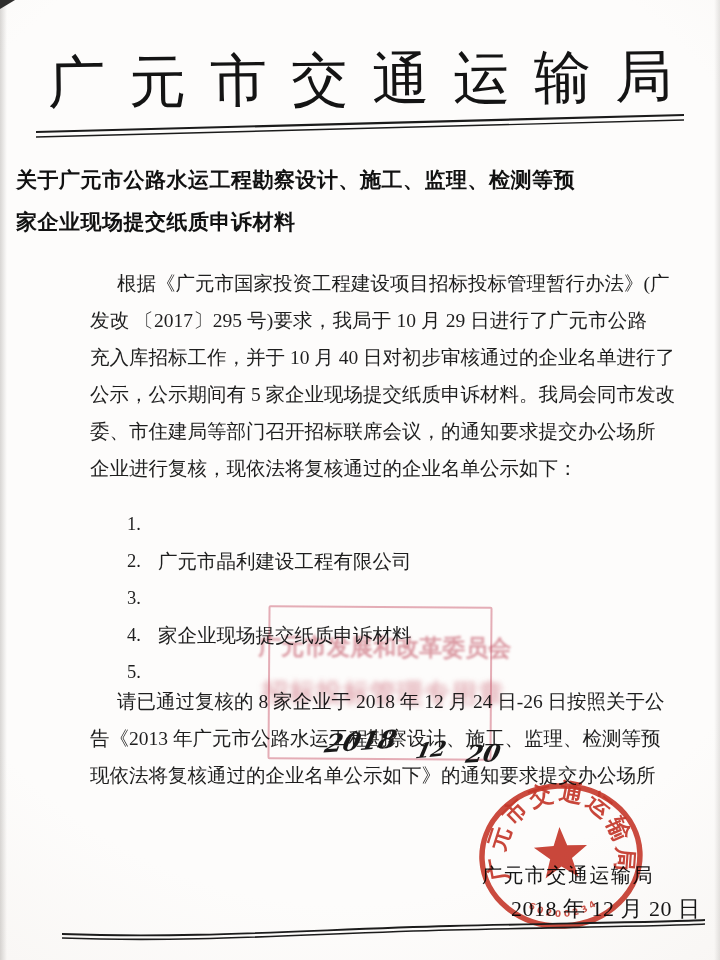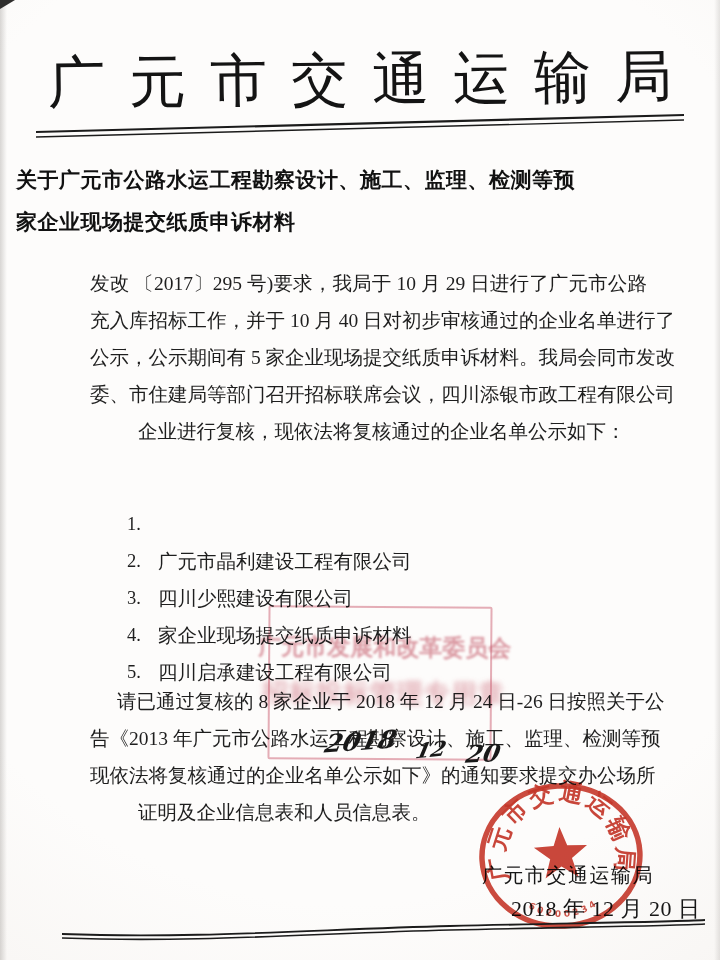--- a/index.html
+++ b/index.html
@@ -27,21 +27,21 @@
     font-weight:700;font-size:21px;color:#111;letter-spacing:.5px;white-space:nowrap;
   }
   .h1{top:166px;} .h2{top:208px;}
   .bodyblock{position:absolute;left:90px;width:557px;}
   .p1{top:265px;} .p2{top:683px;}
   .bline{
     height:37px;line-height:37px;font-size:19.5px;color:#1e1e1e;white-space:nowrap;
     text-align:justify;text-align-last:justify;overflow:visible;
   }
   .bline.ind{padding-left:27px;}
-  .bline.short{text-align-last:left;white-space:normal;margin-left:48px;}
+  .bline.short{text-align-last:left;white-space:normal;}
   .company-list{position:absolute;left:127px;top:506px;width:420px;}
   .company-row{display:flex;height:37px;line-height:37px;font-size:19.5px;color:#1e1e1e;}
   .company-row .num{width:31px;font-size:18.5px;}
   
   .rect-stamp{
     position:absolute;left:268px;top:606px;width:220px;height:150px;
     border:2.5px solid rgba(219,141,155,.7);border-radius:2px;
     mix-blend-mode:multiply;transform:rotate(.4deg);pointer-events:none;
   }
   .rect-stamp .l1{
@@ -81,54 +81,52 @@
 
   <svg class="title-rule" width="656" height="34" viewBox="0 0 656 34">
     <path d="M4,24 L652,7" stroke="#1b1b1b" stroke-width="2.2" fill="none"></path>
     <path d="M4,29 L652,12" stroke="#1b1b1b" stroke-width="1.4" fill="none"></path>
   </svg>
 
   <div class="notice-heading h1">关于广元市公路水运工程勘察设计、施工、监理、检测等预</div>
   <div class="notice-heading h2">家企业现场提交纸质申诉材料</div>
 
   <div class="bodyblock p1">
+    <div class="bline ind">根据《广元市国家投资工程建设项目招标投标管理暂行办法》(广</div>
     <div class="bline">发改 〔2017〕295 号)要求，我局于 10 月 29 日进行了广元市公路</div>
     <div class="bline">充入库招标工作，并于 10 月 40 日对初步审核通过的企业名单进行了</div>
     <div class="bline">公示，公示期间有 5 家企业现场提交纸质申诉材料。我局会同市发改</div>
-    <div class="bline">委、市住建局等部门召开招标联席会议，四川添银市政工程有限公司</div>
+    <div class="bline">委、市住建局等部门召开招标联席会议，的通知要求提交办公场所</div>
     <div class="bline short">企业进行复核，现依法将复核通过的企业名单公示如下：</div>
   </div>
 
   <div class="company-list">
     <div class="company-row">
       <span class="num">1.</span>
     </div>
     <div class="company-row">
       <span class="num">2.</span>
       <span class="nm">广元市晶利建设工程有限公司</span>
     </div>
     <div class="company-row">
       <span class="num">3.</span>
-      <span class="nm">四川少熙建设有限公司</span>
     </div>
     <div class="company-row">
       <span class="num">4.</span>
       <span class="nm">家企业现场提交纸质申诉材料</span>
     </div>
     <div class="company-row">
       <span class="num">5.</span>
-      <span class="nm">四川启承建设工程有限公司</span>
     </div>
   </div>
 
   <div class="bodyblock p2">
     <div class="bline ind">请已通过复核的 8 家企业于 2018 年 12 月 24 日-26 日按照关于公</div>
     <div class="bline">告《2013 年广元市公路水运工程勘察设计、施工、监理、检测等预</div>
     <div class="bline">现依法将复核通过的企业名单公示如下》的通知要求提交办公场所</div>
-    <div class="bline short">证明及企业信息表和人员信息表。</div>
   </div>
 
   <div class="rect-stamp">
     <div class="l1">广元市发展和改革委员会</div>
     <div class="l2">招标投标管理专用章</div>
   </div>
 
   <div class="handwritten">
     <span class="hy">2018</span>
     <span class="hm">12</span>

